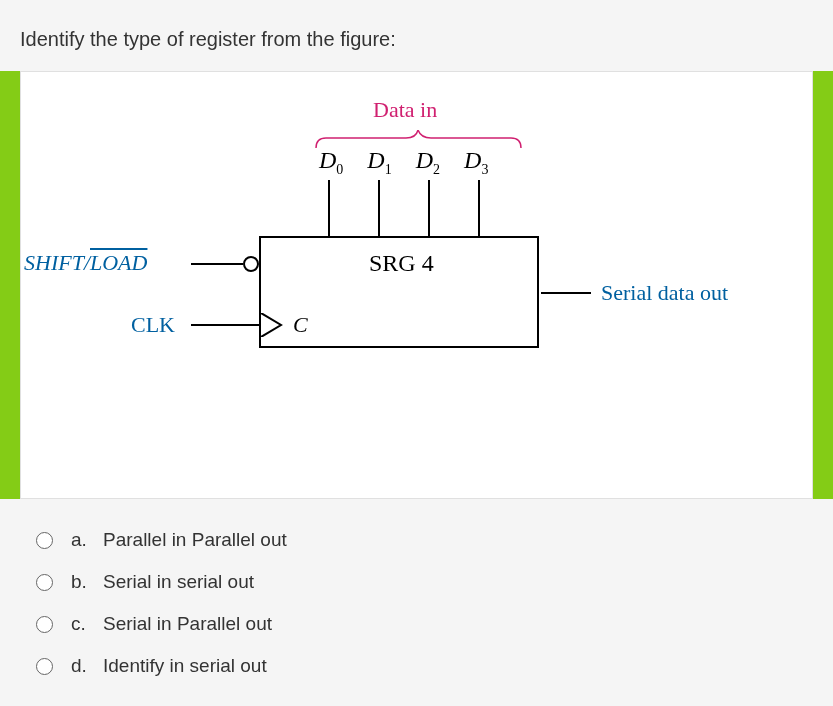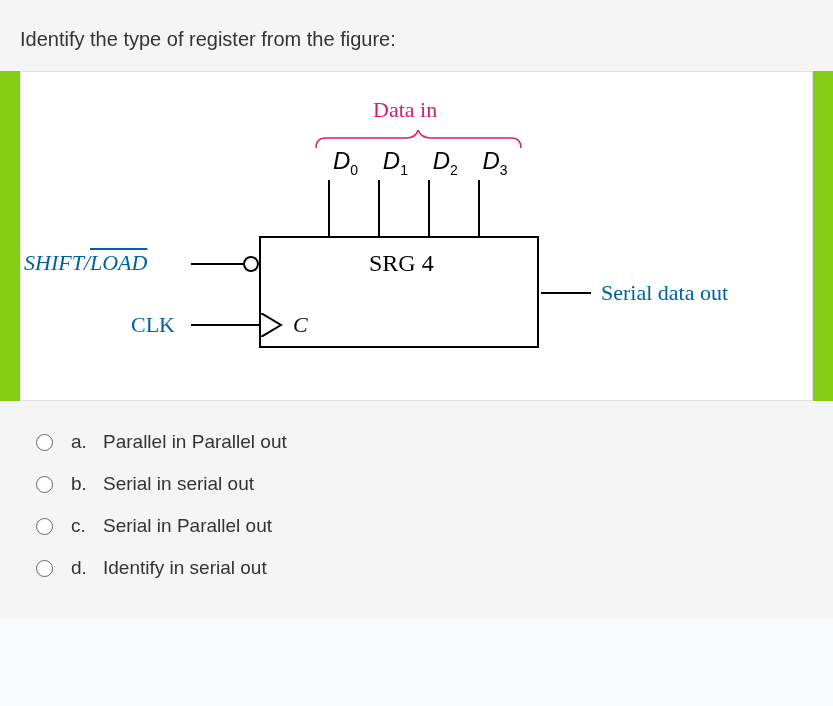--- a/index.html
+++ b/index.html
@@ -23,21 +23,21 @@
       color: #333;
       padding: 28px 20px 20px 20px;
       background: #f5f5f5;
     }
     .figure-area {
       background: #fff;
       margin: 0 20px;
       padding: 28px 0 110px 0;
       border: 1px solid #e0e0e0;
       position: relative;
-      height: 330px;
+      height: 428px;
     }
     .diagram {
       position: absolute;
       left: 0;
       right: 0;
       top: 30px;
     }
     .data-in-label {
       position: absolute;
       left: 352px;
@@ -51,23 +51,23 @@
       left: 290px;
       top: 28px;
       width: 215px;
       height: 20px;
     }
     .brace svg {
       display: block;
     }
     .d-labels {
       position: absolute;
-      left: 312px;
+      left: 298px;
       top: 45px;
-      font-family: Liberation Sans, sans-serif;
+      font-family: Liberation Serif, serif;
       font-size: 24px;
       font-style: italic;
     }
     .d-labels span {
       display: inline-block;
       margin-right: 18px;
     }
     .d-labels sub {
       font-size: 14px;
       font-style: normal;

